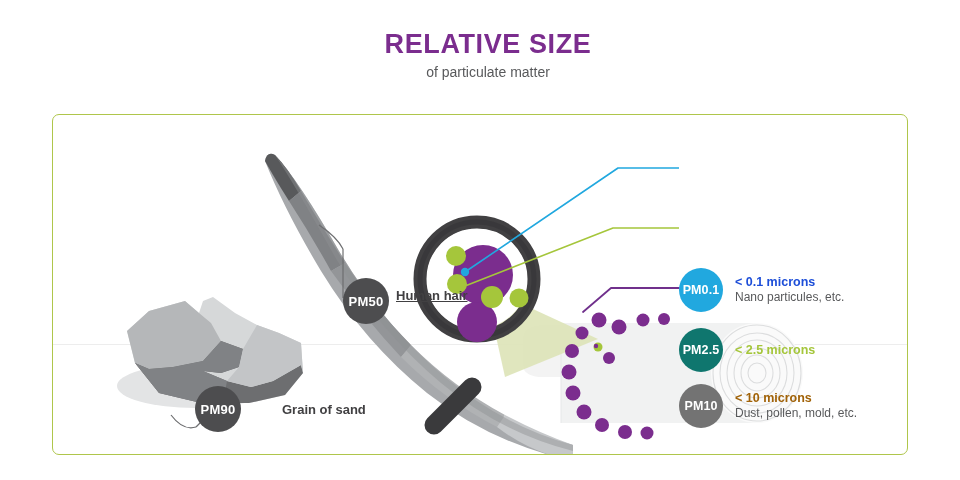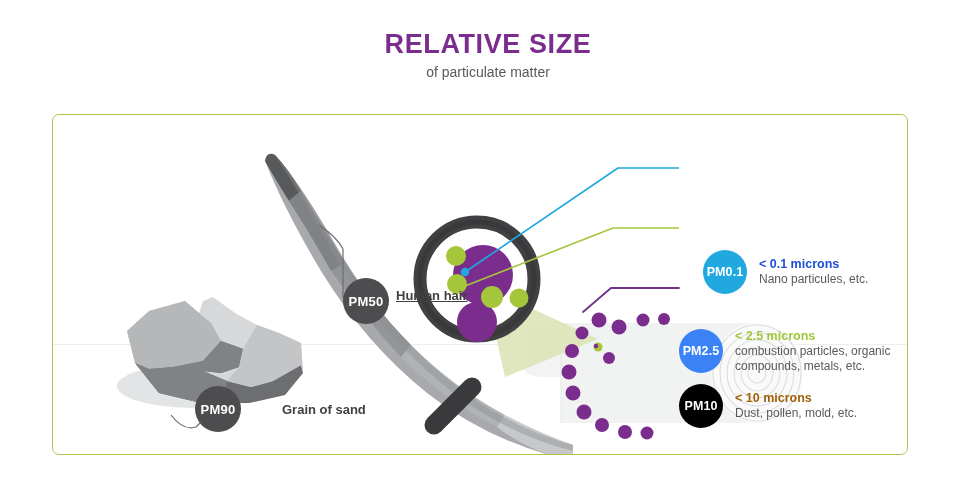--- a/index.html
+++ b/index.html
@@ -96,21 +96,21 @@
   #badge-pm50 { left: 290px; top: 163px; }
   #label-pm50 { left: 343px; top: 173px; text-decoration: underline; }
 
   
   .legend-row {
     position: absolute;
     display: flex;
     align-items: center;
     z-index: 6;
   }
-  #legend-pm01 { left: 626px; top: 135px; margin-left: 24px; }
+  #legend-pm01 { left: 626px; top: 153px; }
   #legend-pm25 { left: 626px; top: 213px; }
   #legend-pm10 { left: 626px; top: 269px; }
 
   .legend-badge {
     width: 44px;
     height: 44px;
     border-radius: 50%;
     color: #ffffff;
     font-size: 12.5px;
     font-weight: bold;
@@ -257,29 +257,27 @@
 
   <div id="legend-pm01" class="legend-row">
     <div class="legend-badge" style="background:#21A8DF">PM0.1</div>
     <div class="legend-text">
       <div class="legend-head" style="color:#1d4ed8">&lt; 0.1 microns</div>
       <div class="legend-desc">Nano particules, etc.</div>
     </div>
   </div>
 
   <div id="legend-pm25" class="legend-row">
-    <div class="legend-badge" style="background:#3b82f6">PM2.5</div>
+    <div class="legend-badge" style="background:#0f766e">PM2.5</div>
     <div class="legend-text">
       <div class="legend-head" style="color:#A5C63B">&lt; 2.5 microns</div>
-      <div class="legend-desc">combustion particles, organic
-compounds, metals, etc.</div>
     </div>
   </div>
 
   <div id="legend-pm10" class="legend-row">
-    <div class="legend-badge" style="background:#000000">PM10</div>
+    <div class="legend-badge" style="background:#737373">PM10</div>
     <div class="legend-text">
       <div class="legend-head" style="color:#a16207">&lt; 10 microns</div>
       <div class="legend-desc">Dust, pollen, mold, etc.</div>
     </div>
   </div>
 
 </div>
 
 </body></html>

